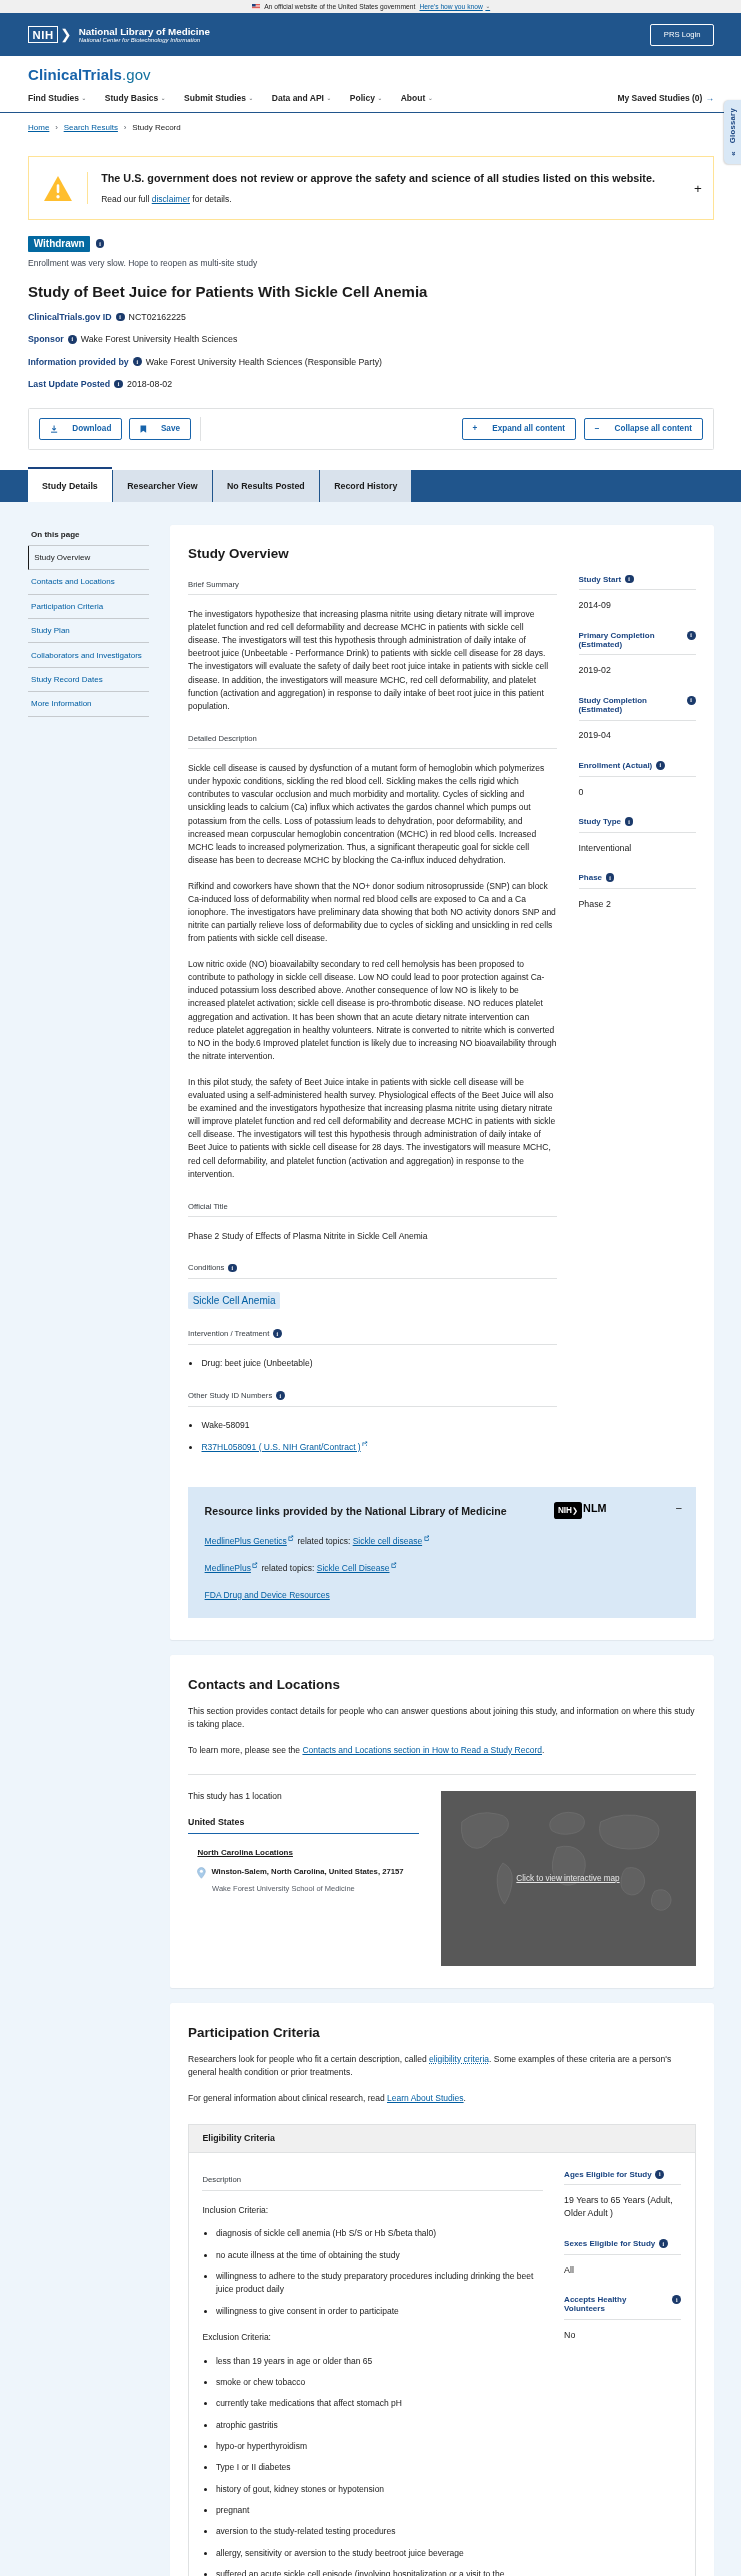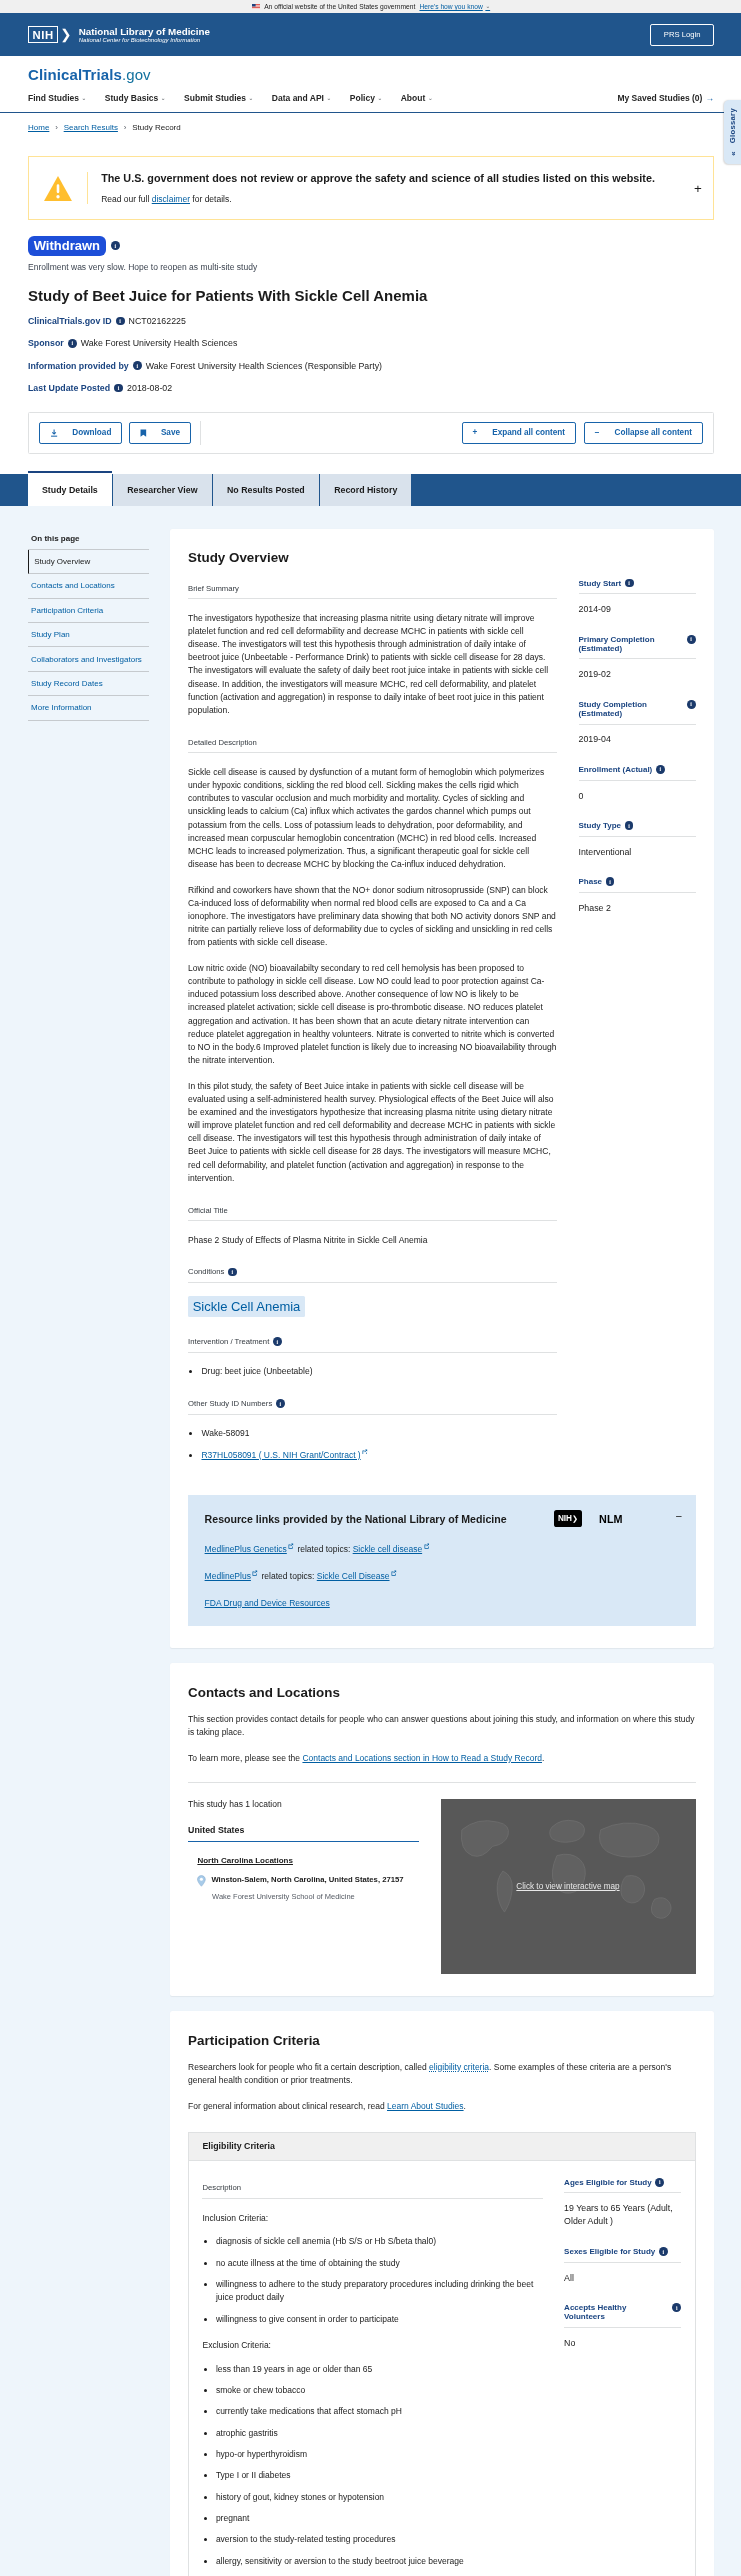--- a/index.html
+++ b/index.html
@@ -48,21 +48,21 @@
   .alert-title { font-size:10.8px; font-weight:bold; color:#1b1b1b; }
   .alert-sub { font-size:8.5px; margin-top:9.3px; }
   .alert-sub a { color:#005ea2; text-decoration:underline; }
   .alert-plus { position:absolute; right:11.3px; top:50%; transform:translateY(-50%); font-size:13.4px; color:#1b1b1b; }
   .icon-plus::before { content:"+"; }
   .icon-minus::before { content:"−"; }
 
   
   .study-head { padding:0 28px; }
   .status-row { margin-top:15.5px; display:flex; align-items:center; gap:5.2px; }
-  .badge-withdrawn { background:#1d4ed8; color:#fff; font-size:13px; font-weight:bold; padding:2.6px 5.7px; border-radius:6px; }
+  .badge-withdrawn { background:#0369a1; color:#fff; font-size:10px; font-weight:bold; padding:2.6px 5.7px; border-radius:1px; }
   .info-icon { width:8.8px; height:8.8px; min-width:8.8px; border-radius:50%; background:#1b3a6b; color:#fff; font-size:5.7px; font-weight:bold; display:inline-flex; align-items:center; justify-content:center; }
   .info-icon::before { content:"i"; font-family:"Liberation Serif",serif; }
   .status-note { margin-top:6.2px; font-size:8.5px; color:#3d4551; }
   .study-title { font-size:15px; font-weight:bold; margin:14.4px 0 0; }
   .meta-row { margin-top:12.4px; font-size:8.8px; display:flex; align-items:center; gap:4.1px; }
   .meta-label { color:#1a4480; font-weight:bold; }
 
   
   .toolbar { margin:18.5px 28px 0; border:0.5px solid #dfe1e2; border-radius:1.5px; padding:8.2px 10.3px; display:flex; align-items:center; gap:7.2px; }
   .btn-outline { display:inline-flex; align-items:center; gap:14px; border:1px solid #1763aa; color:#1763aa; font-weight:bold; font-size:8.2px; padding:5.7px 9.8px; border-radius:2.1px; background:#fff; }
@@ -89,29 +89,29 @@
   .blue-link { color:#005ea2; text-decoration:underline; }
   .dotted-link { color:#005ea2; text-decoration:underline dotted; }
   .ext-icon { display:inline-block; margin:0 1px 3.1px 1.5px; }
 
   
   .ov-grid { display:flex; gap:21.6px; }
   .ov-left { flex:1; min-width:0; }
   .ov-right { width:117px; flex:none; }
   .field-label { font-size:7.7px; color:#343a40; padding-bottom:5.7px; border-bottom:0.5px solid #dfe1e2; margin:20.6px 0 12.4px; display:flex; align-items:center; gap:3.6px; }
   .field-label.first { margin-top:5.2px; }
-  .tag { display:inline-block; background:#d9e8f6; color:#005ea2; font-size:13px; padding:3.1px 4.6px; border-radius:1.5px; }
+  .tag { display:inline-block; background:#d9e8f6; color:#005ea2; font-size:10px; padding:3.1px 4.6px; border-radius:1.5px; }
   ul.plain { margin:0; padding-left:13.4px; }
   ul.plain li { font-size:8.5px; line-height:1.55; margin-bottom:8.2px; }
   .side-label { font-weight:bold; color:#1a4480; font-size:8px; display:flex; align-items:flex-start; gap:3.6px; padding-bottom:5.7px; border-bottom:0.5px solid #dfe1e2; margin-bottom:8.8px; }
   .side-value { font-size:8.8px; line-height:1.5; margin-bottom:18.5px; }
 
   .res-box { margin-top:25px; background:#d9e8f6; padding:15.5px 16.5px 18.5px; position:relative; }
   .res-title-row { display:flex; align-items:center; gap:7.2px; font-size:10.6px; font-weight:bold; }
-  .nihnlm { display:inline-flex; align-items:center; gap:17px;padding-left:40px; }
+  .nihnlm { display:inline-flex; align-items:flex-start; gap:1px;padding-left:40px; }
   .nih-black { background:#000; color:#fff; font-weight:bold; font-size:8.2px; padding:3.6px 4.1px; border-radius:2.6px; }
   .nih-black .c { font-size:7.2px; }
   .nlm-black { color:#000; font-weight:bold; font-size:10.8px; }
   .res-minus { position:absolute; top:15.5px; right:13.4px; font-size:11.3px; }
   .res-line { margin-top:16.5px; font-size:8.5px; }
 
   
   .hr { border:none; border-top:0.5px solid #dfe1e2; margin:16.5px 0; }
   .loc-grid { display:flex; gap:21.6px; }
   .loc-left { flex:1; }

